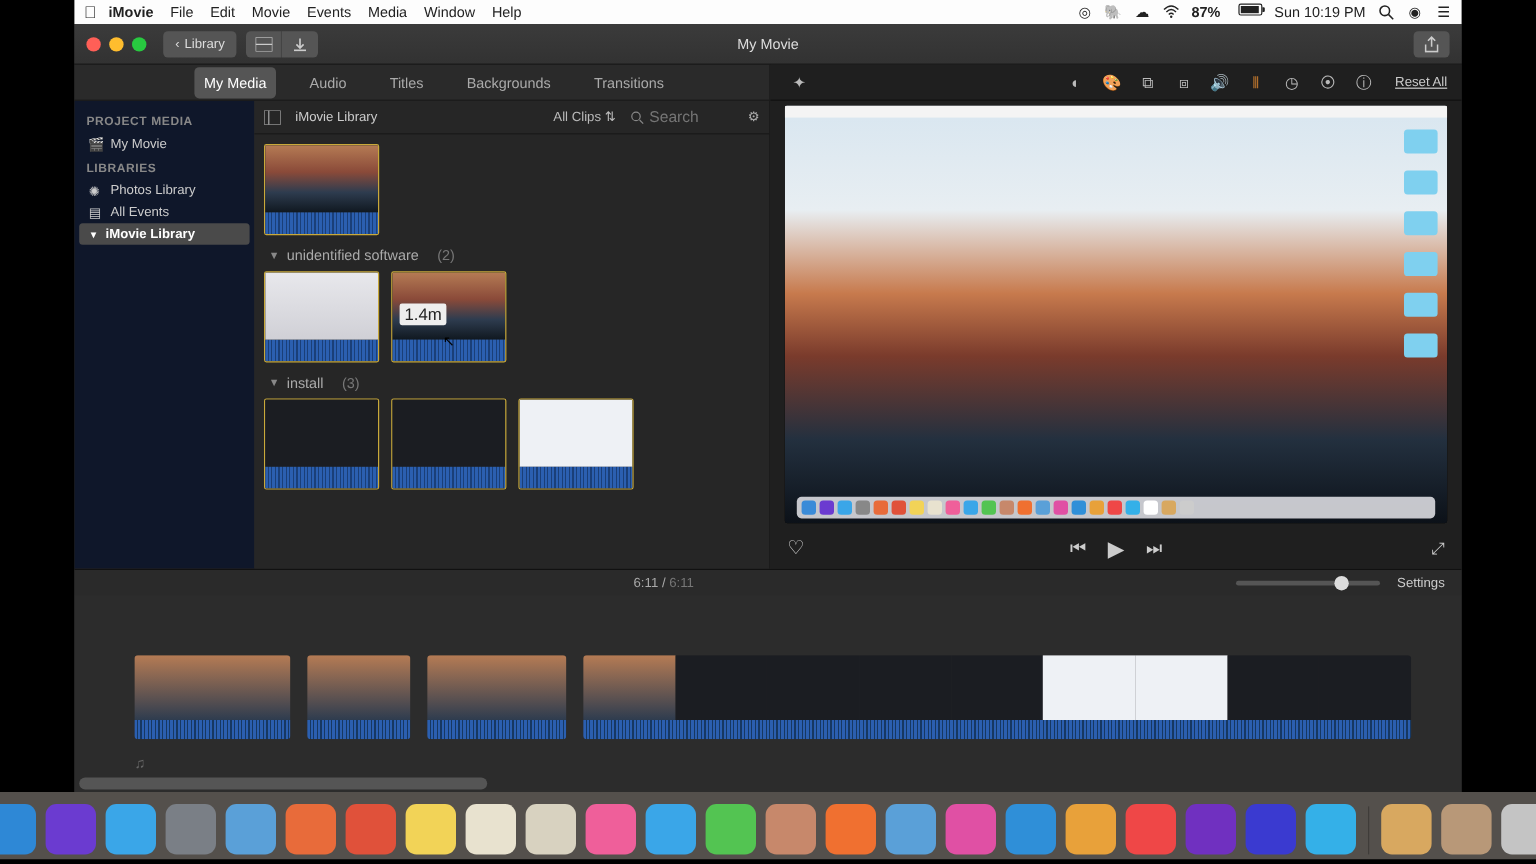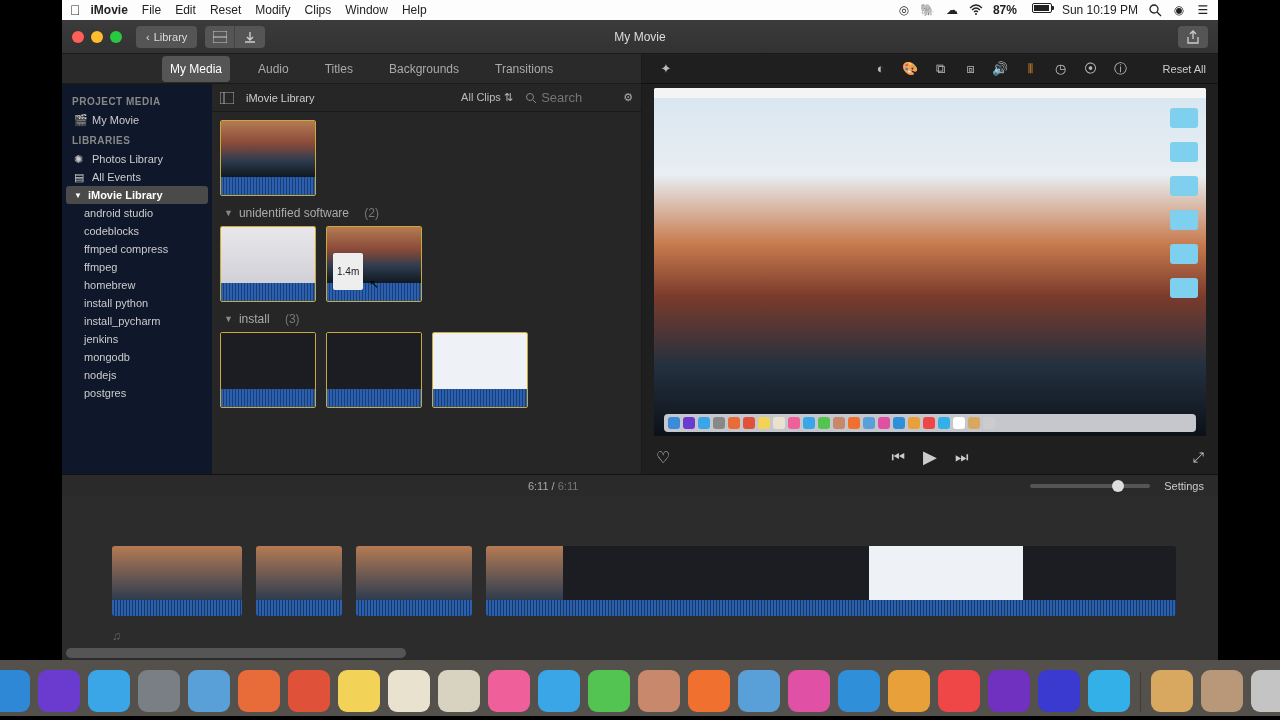--- a/index.html
+++ b/index.html
@@ -59,21 +59,21 @@
 .group-label { font-size:12px; color:#aaa; margin:10px 0 6px 4px; display:flex; align-items:center; gap:6px;}
 .group-label .tri{font-size:9px;color:#888;}
 .thumbs { display:flex; flex-wrap:wrap; gap:10px; }
 .clip { width:96px; border:1px solid #c9a93a; border-radius:2px; overflow:hidden; position:relative;}
 .clip .cimg { height:56px; background:linear-gradient(#6b4b3b,#27354a); }
 .clip .cimg.desktop { background:linear-gradient(#b57b54 0%,#8a4a39 40%,#2e3c4f 70%,#101820 100%); }
 .clip .cimg.grid { background:linear-gradient(#e8e8ec,#d0d0d6); position:relative;}
 .clip .cimg.dark { background:#1b1d22;}
 .clip .cimg.light { background:#eef1f5;}
 .clip .cwave { height:18px; background:repeating-linear-gradient(90deg,#2b5fb0 0 2px,#1a3f78 2px 3px); }
-.clip .badge { position:absolute; top:26px; left:6px; background:#eee; color:#222; font-size:10px; padding:13px 4px; border-radius:2px;}
+.clip .badge { position:absolute; top:26px; left:6px; background:#eee; color:#222; font-size:14px; padding:1px 4px; border-radius:2px;}
 .cursor-in-clip{position:absolute; top:50px; left:42px; font-size:12px; color:#000; pointer-events:none;}
 
 
 .previewcol { flex:1; display:flex; flex-direction:column; background:#1f1f1f; }
 .ptoolbar { height:30px; display:flex; align-items:center; padding:0 12px; gap:14px; color:#bbb; font-size:13px; border-bottom:1px solid #111;}
 .ptoolbar .wand{margin-right:auto; margin-left:4px;}
 .ptoolbar .picon{width:16px;height:16px;display:flex;align-items:center;justify-content:center; cursor:default;}
 .ptoolbar .reset{font-size:11px; color:#ccc;}
 .viewer { flex:1; margin:4px 12px; background:#000; position:relative; overflow:hidden; border-radius:2px;}
 .viewer .sky { position:absolute; inset:0; background:linear-gradient(#d8e6f0 0%, #e8eef2 25%, #c77a4d 45%, #7a3b2c 60%, #23303f 80%, #0c1118 100%); }
@@ -114,23 +114,23 @@
 </head>
 <body>
 
 <div class="screen">
 
   <div class="menubar">
     <span class="apple"></span>
     <span class="app">iMovie</span>
     <span class="m">File</span>
     <span class="m">Edit</span>
-    <span class="m">Reset</span>
-    <span class="m">Modify</span>
-    <span class="m">Clips</span>
+    <span class="m">Movie</span>
+    <span class="m">Events</span>
+    <span class="m">Media</span>
     <span class="m">Window</span>
     <span class="m">Help</span>
     <div class="right">
       <span class="ic">◎</span>
       <span class="ic">🐘</span>
       <span class="ic">☁</span>
       <span class="ic">
         <svg width="14" height="12" viewBox="0 0 14 12">
             <path d="M1 4 Q7 -2 13 4 M3 6 Q7 2 11 6 M5 8 Q7 6 9 8" stroke="#222" fill="none" stroke-width="1.2"></path>
             <circle cx="7" cy="10" r="1" fill="#222"></circle>
@@ -210,33 +210,20 @@
               <span>Photos Library</span>
             </div>
             <div class="item top">
               <span class="sicon">▤</span>
               <span>All Events</span>
             </div>
             <div class="item top sel">
               <span style="font-size:8px;">▼</span>
               <span>iMovie Library</span>
             </div>
-            <div id="events-list">
-                <div class="item">android studio</div>
-                <div class="item">codeblocks</div>
-                <div class="item">ffmped compress</div>
-                <div class="item">ffmpeg</div>
-                <div class="item">homebrew</div>
-                <div class="item">install python</div>
-                <div class="item">install_pycharm</div>
-                <div class="item">jenkins</div>
-                <div class="item">mongodb</div>
-                <div class="item">nodejs</div>
-                <div class="item">postgres</div>
-              </div>
           </div>
 
           <div class="browser">
             <div class="browser-hdr">
               <span>
                 <svg width="14" height="12">
                     <rect x="0" y="0" width="14" height="12" fill="none" stroke="#aaa"></rect>
                     <line x1="4" y1="0" x2="4" y2="12" stroke="#aaa"></line>
                   </svg>
               </span>
@@ -299,21 +286,21 @@
           <span class="picon wand">✦</span>
           <span class="picon">◐</span>
           <span class="picon">🎨</span>
           <span class="picon">⧉</span>
           <span class="picon">⧈</span>
           <span class="picon">🔊</span>
           <span class="picon" style="color:#d08030;">⫴</span>
           <span class="picon">◷</span>
           <span class="picon">⦿</span>
           <span class="picon">ⓘ</span>
-          <span class="reset" style="margin-left:20px;">Reset All</span>
+          <span class="reset" style="margin-left:4px;text-decoration:underline;">Reset All</span>
         </div>
         <div class="viewer">
           <div class="sky"></div>
           <div class="vmenubar"></div>
           <div class="folders">
               <span></span>
               <span></span>
               <span></span>
               <span></span>
               <span></span>

